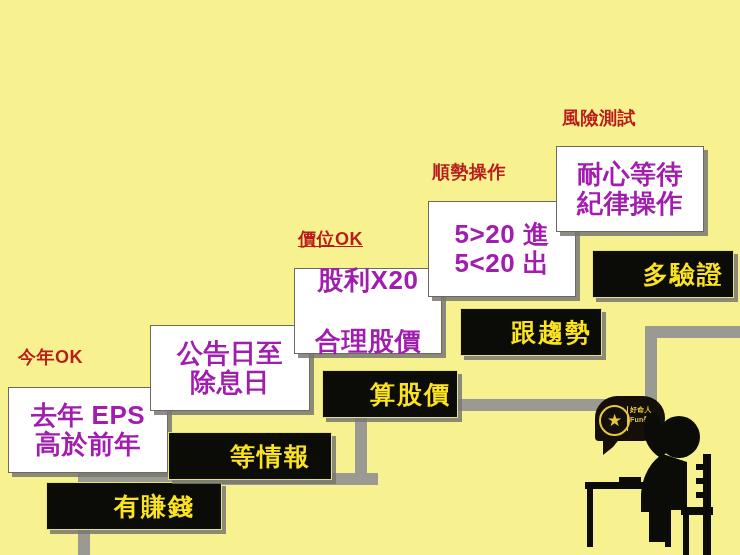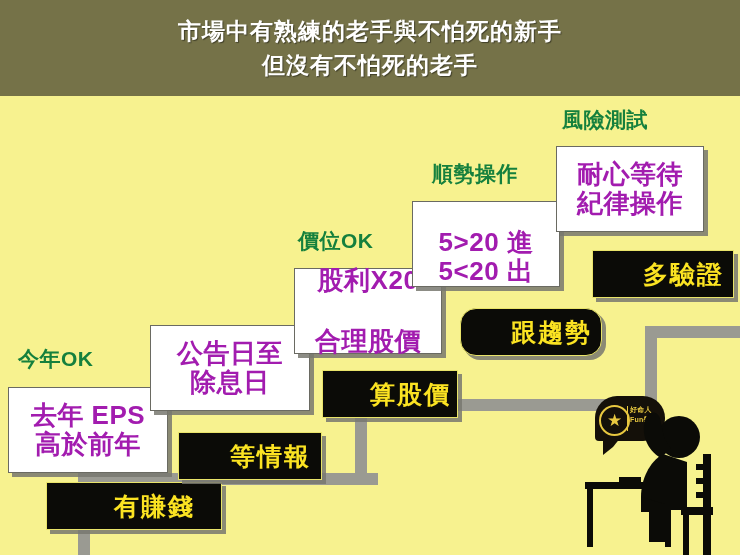--- a/index.html
+++ b/index.html
@@ -40,21 +40,21 @@
   .bbox{
     position:absolute;background:#0b0b07;border:1.5px solid #e9e46a;
     box-shadow:4px 4px 0 rgba(120,120,112,.85);
     display:flex;align-items:center;justify-content:center;
     color:#fbe322;font-weight:bold;font-size:25px;letter-spacing:2px;
     box-sizing:border-box;white-space:nowrap;padding-left:41px;
   }
 
   
   .cap{
-    position:absolute;color:#15803d;font-weight:bold;font-size:21px;
+    position:absolute;color:#b91c1c;font-weight:bold;font-size:18px;
     white-space:nowrap;letter-spacing:.5px;
   }
 
   
   .mascot{position:absolute;left:575px;top:392px;width:165px;height:163px;}
   .bubble{
     position:absolute;left:20px;top:4px;width:70px;height:45px;
     background:#141009;border-radius:22px 22px 22px 4px;
   }
   .bubble:after{
@@ -68,58 +68,54 @@
   .logo-tx{position:absolute;left:35px;top:9px;width:33px;color:#e8c840;
            font-size:7px;font-weight:bold;line-height:1.45;letter-spacing:.2px;}
   .logo-tx div{white-space:nowrap;}
   .divider-v{position:absolute;left:32px;top:10px;width:1px;height:25px;background:#e8c840;}
 </style>
 </head>
 <body>
 
 <div id="root">
 
-  <div class="banner">
-    <div class="line">市場中有熟練的老手與不怕死的新手</div>
-    <div class="line">但沒有不怕死的老手</div>
-  </div>
 
   <div class="stair" style="left:78px;top:473px;width:300px;height:12px;"></div>
   <div class="stair" style="left:78px;top:473px;width:12px;height:82px;"></div>
   <div class="stair" style="left:355px;top:399px;width:300px;height:12px;"></div>
   <div class="stair" style="left:355px;top:399px;width:12px;height:86px;"></div>
   <div class="stair" style="left:645px;top:326px;width:250px;height:12px;"></div>
   <div class="stair" style="left:645px;top:326px;width:12px;height:86px;"></div>
 
   <div class="cap" style="left:18px;top:345px;">今年OK</div>
   <div class="wbox" style="left:8px;top:387px;width:160px;height:86px;">
     <div class="ln">去年 EPS</div>
     <div class="ln">高於前年</div>
   </div>
   <div class="bbox" style="left:46px;top:482px;width:176px;height:48px;">有賺錢</div>
 
   <div class="wbox" style="left:150px;top:325px;width:160px;height:86px;">
     <div class="ln">公告日至</div>
     <div class="ln">除息日</div>
   </div>
-  <div class="bbox" style="left:178px;top:432px;width:144px;height:48px;">等情報</div>
+  <div class="bbox" style="left:168px;top:432px;width:164px;height:48px;">等情報</div>
 
-  <div class="cap" style="left:298px;top:227px;">價位OK</div>
+  <div class="cap" style="left:298px;top:227px;text-decoration:underline;">價位OK</div>
   <div class="wbox" style="left:294px;top:268px;width:148px;height:86px;gap:32px;">
     <div class="ln">股利X20</div>
     <div class="ln">合理股價</div>
   </div>
   <div class="bbox" style="left:322px;top:370px;width:136px;height:48px;">算股價</div>
 
   <div class="cap" style="left:432px;top:160px;">順勢操作</div>
-  <div class="wbox" style="left:412px;top:201px;width:148px;height:86px;justify-content:flex-end;">
+  <div class="wbox" style="left:428px;top:201px;width:148px;height:96px;">
     <div class="ln">5&gt;20 進</div>
     <div class="ln">5&lt;20 出</div>
   </div>
-  <div class="bbox" style="left:460px;top:308px;width:142px;height:48px;border-radius:16px;">跟趨勢</div>
+  <div class="bbox" style="left:460px;top:308px;width:142px;height:48px;">跟趨勢</div>
 
   <div class="cap" style="left:562px;top:106px;">風險測試</div>
   <div class="wbox" style="left:556px;top:146px;width:148px;height:86px;">
     <div class="ln">耐心等待</div>
     <div class="ln">紀律操作</div>
   </div>
   <div class="bbox" style="left:592px;top:250px;width:142px;height:48px;">多驗證</div>
 
   <div class="mascot">
     <div class="bubble">

